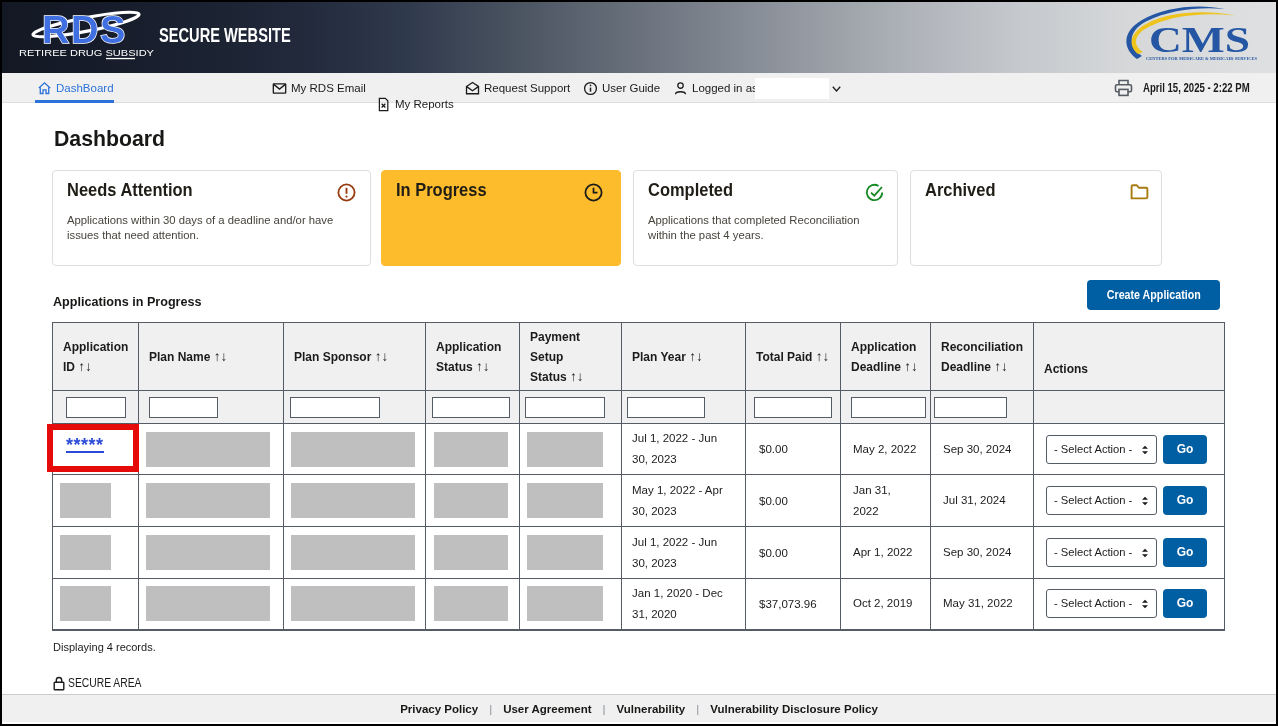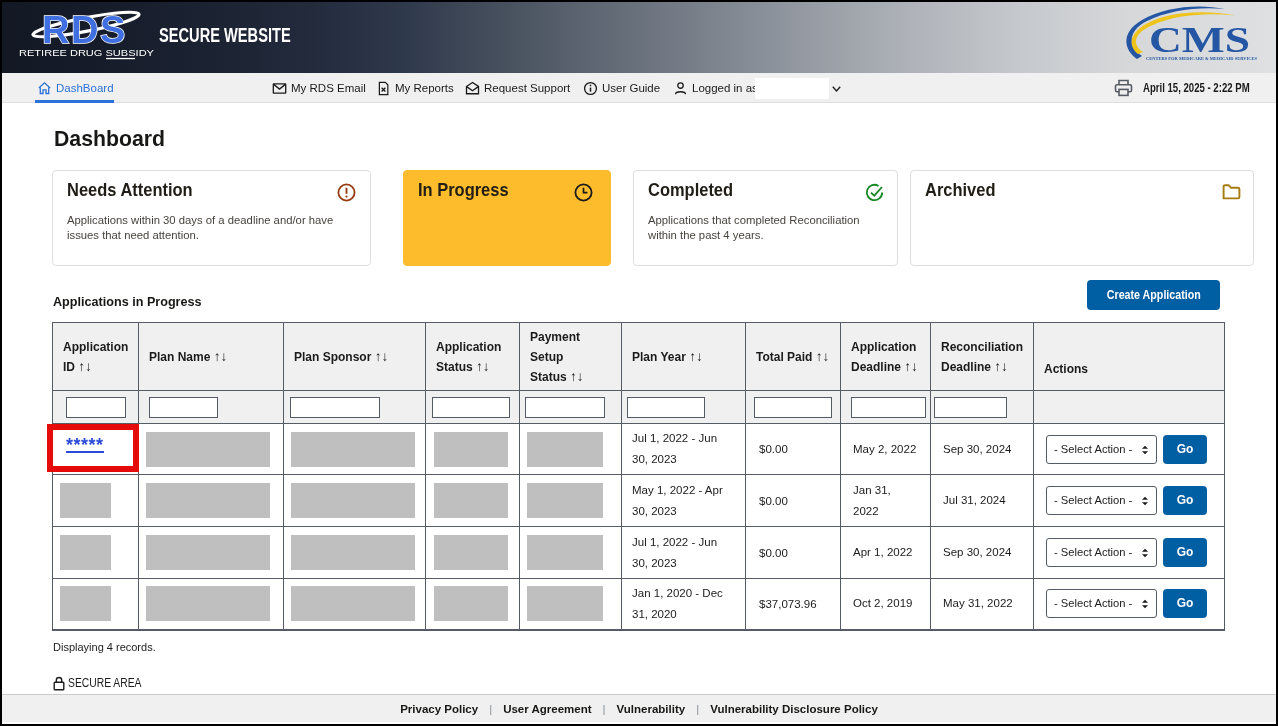--- a/index.html
+++ b/index.html
@@ -81,21 +81,21 @@
     DashBoard
   </div>
   <div class="underline"></div>
   <div class="it" style="left:272px;">
     <svg width="15" height="15" viewBox="0 0 16 16" fill="none" stroke="#1b1b1b" stroke-width="1.4">
         <rect x="1.4" y="3" width="13.2" height="10" rx="0.5"></rect>
         <path d="M1.8 3.6 L8 8.6 L14.2 3.6"></path>
       </svg>
     My RDS Email
   </div>
-  <div class="it" style="left:376px;">
+  <div class="it" style="left:376px;margin-top:16px;">
     <svg width="15" height="15" viewBox="0 0 16 16" fill="none" stroke="#1b1b1b" stroke-width="1.3">
         <path d="M3.6 1.4 H9.9 L12.6 4.1 V14.6 H3.6 Z"></path>
         <path d="M6 7.2 L10 11.2 M10 7.2 L6 11.2" stroke-width="1.4"></path>
       </svg>
     My Reports
   </div>
   <div class="it" style="left:465px;">
     <svg width="15" height="15" viewBox="0 0 16 16" fill="none" stroke="#1b1b1b" stroke-width="1.4">
         <path d="M1.6 5.8 L8 1.6 L14.4 5.8 V13.6 H1.6 Z"></path>
         <path d="M1.8 6 L8 10.4 L14.2 6"></path>
@@ -132,36 +132,36 @@
 
 <div class="card" style="left:52px; width:319px;">
   <div class="t">Needs Attention</div>
   <svg class="ic" style="right:14px;" width="19" height="19" viewBox="0 0 19 19" fill="none">
       <circle cx="9.5" cy="9.5" r="8.1" stroke="#973c10" stroke-width="1.8"></circle>
       <path d="M9.5 4.8 V10.8" stroke="#973c10" stroke-width="1.9"></path>
       <circle cx="9.5" cy="13.6" r="1.1" fill="#973c10"></circle>
     </svg>
   <div class="d">Applications within 30 days of a deadline and/or have<br>issues that need attention.</div>
 </div>
-<div class="card yellow" style="left:403px; width:208px;text-decoration:underline;">
+<div class="card yellow" style="left:381px; width:240px;text-decoration:underline;">
   <div class="t">In Progress</div>
   <svg class="ic" style="right:17px;" width="19" height="19" viewBox="0 0 19 19" fill="none">
       <circle cx="9.5" cy="9.5" r="8.1" stroke="#1b1b1b" stroke-width="1.8"></circle>
       <path d="M9.5 4.7 V9.7 H13.5" stroke="#1b1b1b" stroke-width="1.7"></path>
     </svg>
 </div>
 <div class="card" style="left:633px; width:265px;">
   <div class="t">Completed</div>
   <svg class="ic" style="right:12px;" width="20" height="19" viewBox="0 0 20 19" fill="none">
       <path d="M17.2 9.5 A 7.7 7.7 0 1 1 13.5 2.9" stroke="#168821" stroke-width="1.8"></path>
       <path d="M6 9.6 L9.3 12.6 L17 4" stroke="#168821" stroke-width="1.8"></path>
     </svg>
   <div class="d">Applications that completed Reconciliation<br>within the past 4 years.</div>
 </div>
-<div class="card" style="left:910px; width:344px;">
+<div class="card" style="left:910px; width:252px;">
   <div class="t">Archived</div>
   <svg class="ic" style="right:12px;" width="19" height="18" viewBox="0 0 19 18" fill="none" stroke="#a87b10" stroke-width="1.9">
       <path d="M1.6 15.2 V3.6 C1.6 2.8 2.2 2.2 3 2.2 H6.6 L9 4.8 H16 C16.8 4.8 17.4 5.4 17.4 6.2 V14 C17.4 14.8 16.8 15.4 16 15.4 H1.6 Z"></path>
     </svg>
 </div>
 
 <div class="aip">Applications in Progress</div>
 <div class="createbtn">
     <span style="transform:scaleX(0.89);display:inline-block;">Create Application</span>
   </div>

